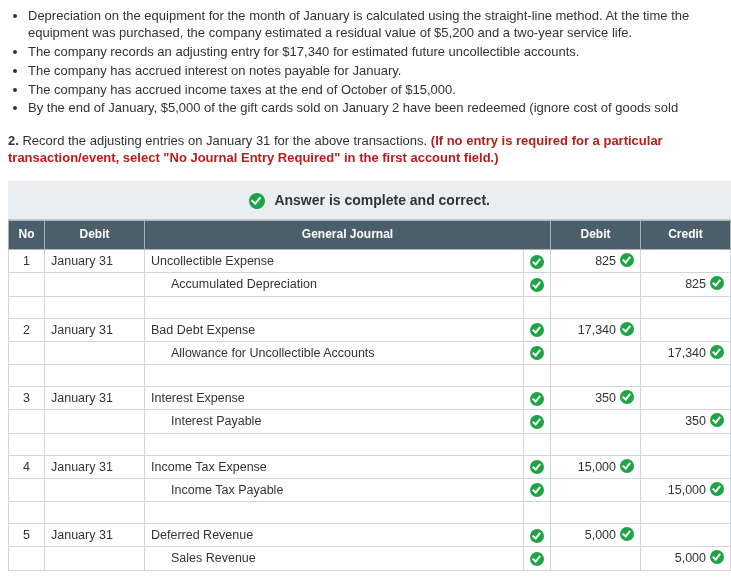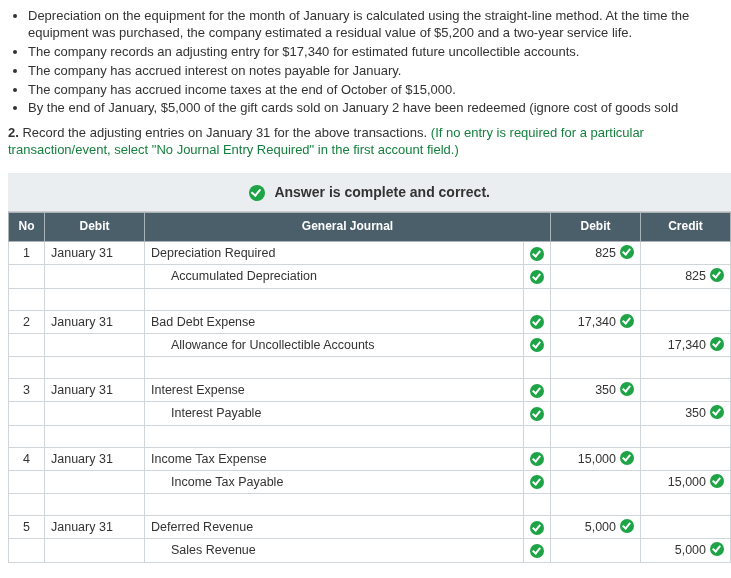--- a/index.html
+++ b/index.html
@@ -6,30 +6,30 @@
   body {
     font-family: Arial, Helvetica, sans-serif;
     font-size: 13px;
     color: #333;
     margin: 0;
     padding: 8px 0 0 8px;
     width: 731px;
     line-height: 1.3;
   }
   ul.bullets {
-    margin: 0 0 8px 0;
+    margin: 0 0 16px 0;
     padding-left: 20px;
   }
   ul.bullets li {
     margin-bottom: 2px;
   }
   .question p {
     margin: 0 0 14px 0;
   }
-  .qred { color: #15803d; font-weight: normal; }
+  .qred { color: #b91c1c; font-weight: bold; }
   .qbold { font-weight: bold; }
   .banner {
     background: #eaeef0;
     text-align: center;
     padding: 10px 0;
     font-weight: bold;
     font-size: 14px;
     border-bottom: 1px solid #ccc;
   }
   .banner .check {
@@ -127,21 +127,21 @@
       <th class="col-date">Debit</th>
       <th colspan="2">General Journal</th>
       <th class="col-amt">Debit</th>
       <th class="col-amt">Credit</th>
     </tr>
   </thead>
   <tbody id="tbody">
       <tr>
         <td class="col-no">1</td>
         <td class="col-date">January 31</td>
-        <td>Depreciation Required</td>
+        <td>Uncollectible Expense</td>
         <td class="col-check"><span class="minicheck"></span></td>
         <td class="col-amt"><span class="amtwrap">
             <span>825</span>
             <span class="minicheck"></span>
           </span></td>
         <td class="col-amt"></td>
       </tr>
       <tr>
         <td class="col-no"></td>
         <td class="col-date"></td>

